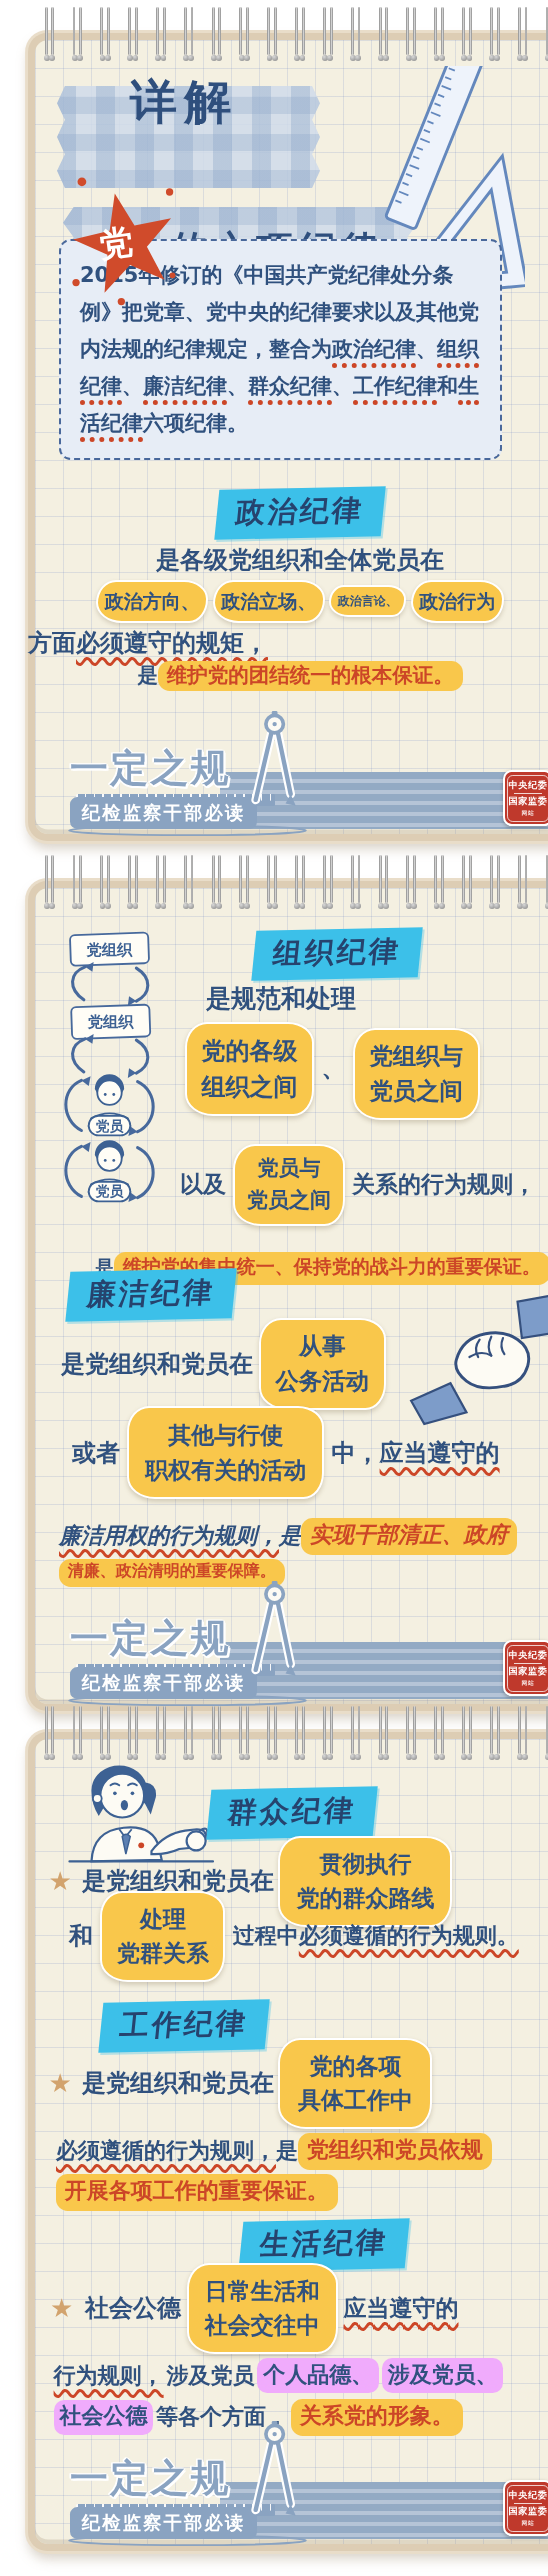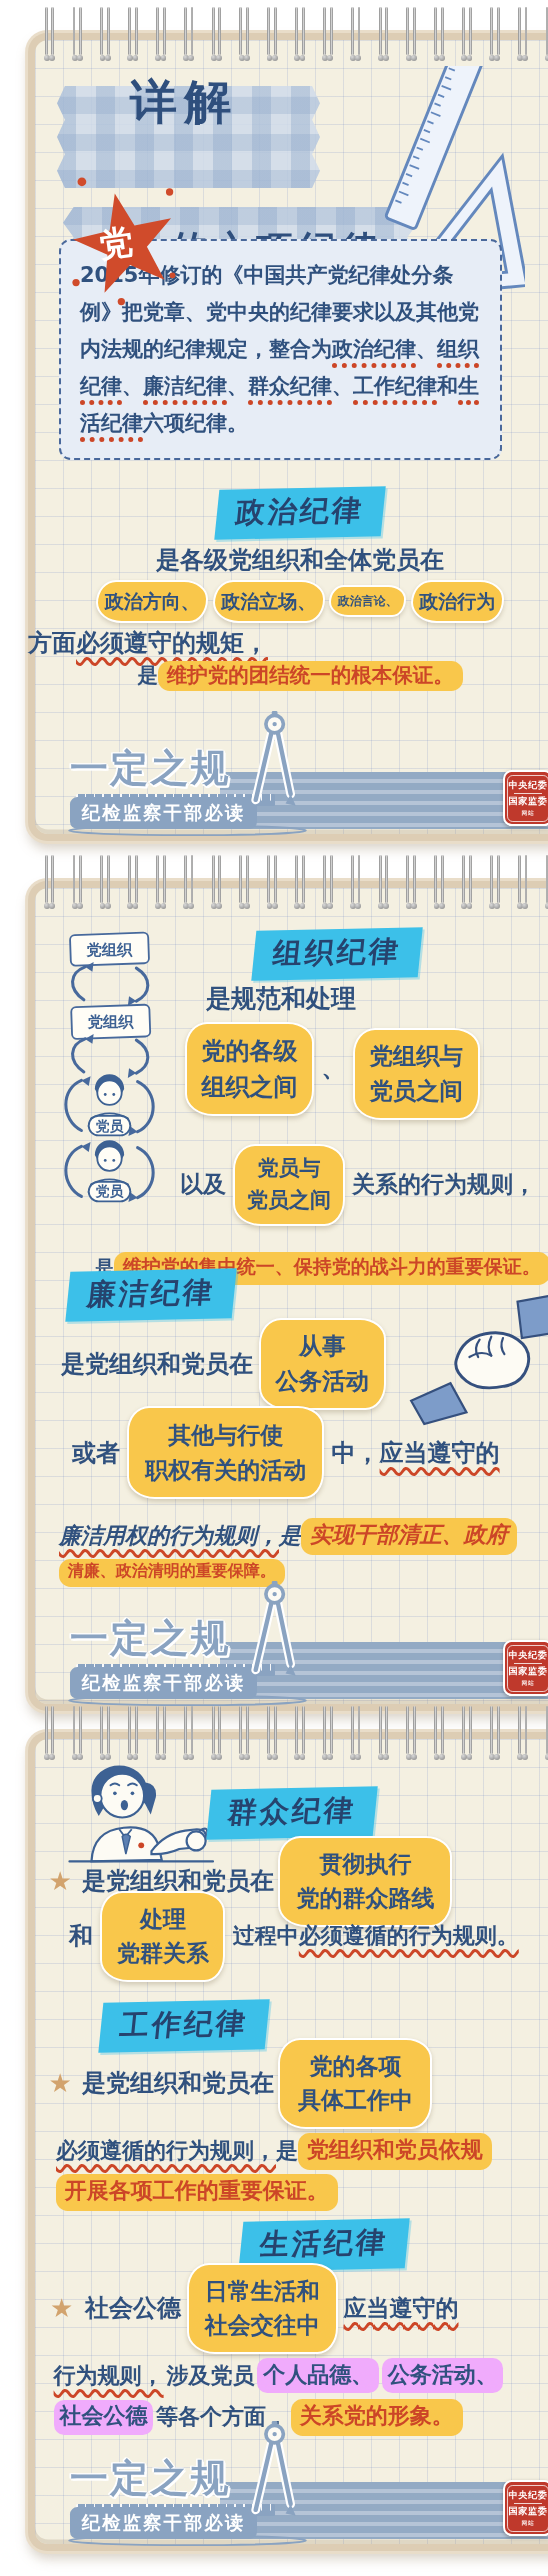--- a/index.html
+++ b/index.html
@@ -633,21 +633,21 @@
       <span style="font-size:24px;">社会公德</span>
       <span class="bub" style="font-size:23px;padding:8.8px 16px;">日常生活和
 社会交往中</span>
       <span class="wv" style="font-size:23px;">应当遵守的</span>
     </div>
 
     <div class="row" style="left:25.6px;top:626px;font-size:22px;gap:2.9px;">
       <span class="wv">行为规则，</span>
       <span>涉及党员</span>
       <span class="py">个人品德、</span>
-      <span class="py">公务活动、</span>
+      <span class="py">涉及党员、</span>
     </div>
     <div class="row" style="left:25.6px;top:667px;font-size:22px;gap:2.9px;">
       <span class="py">社会公德</span>
       <span>等各个方面，</span>
       <span class="hl">关系党的形象。</span>
     </div>
 
     <div class="band"></div>
     <div class="logo">一定之规</div>
     <div class="rulerstrip"></div>

